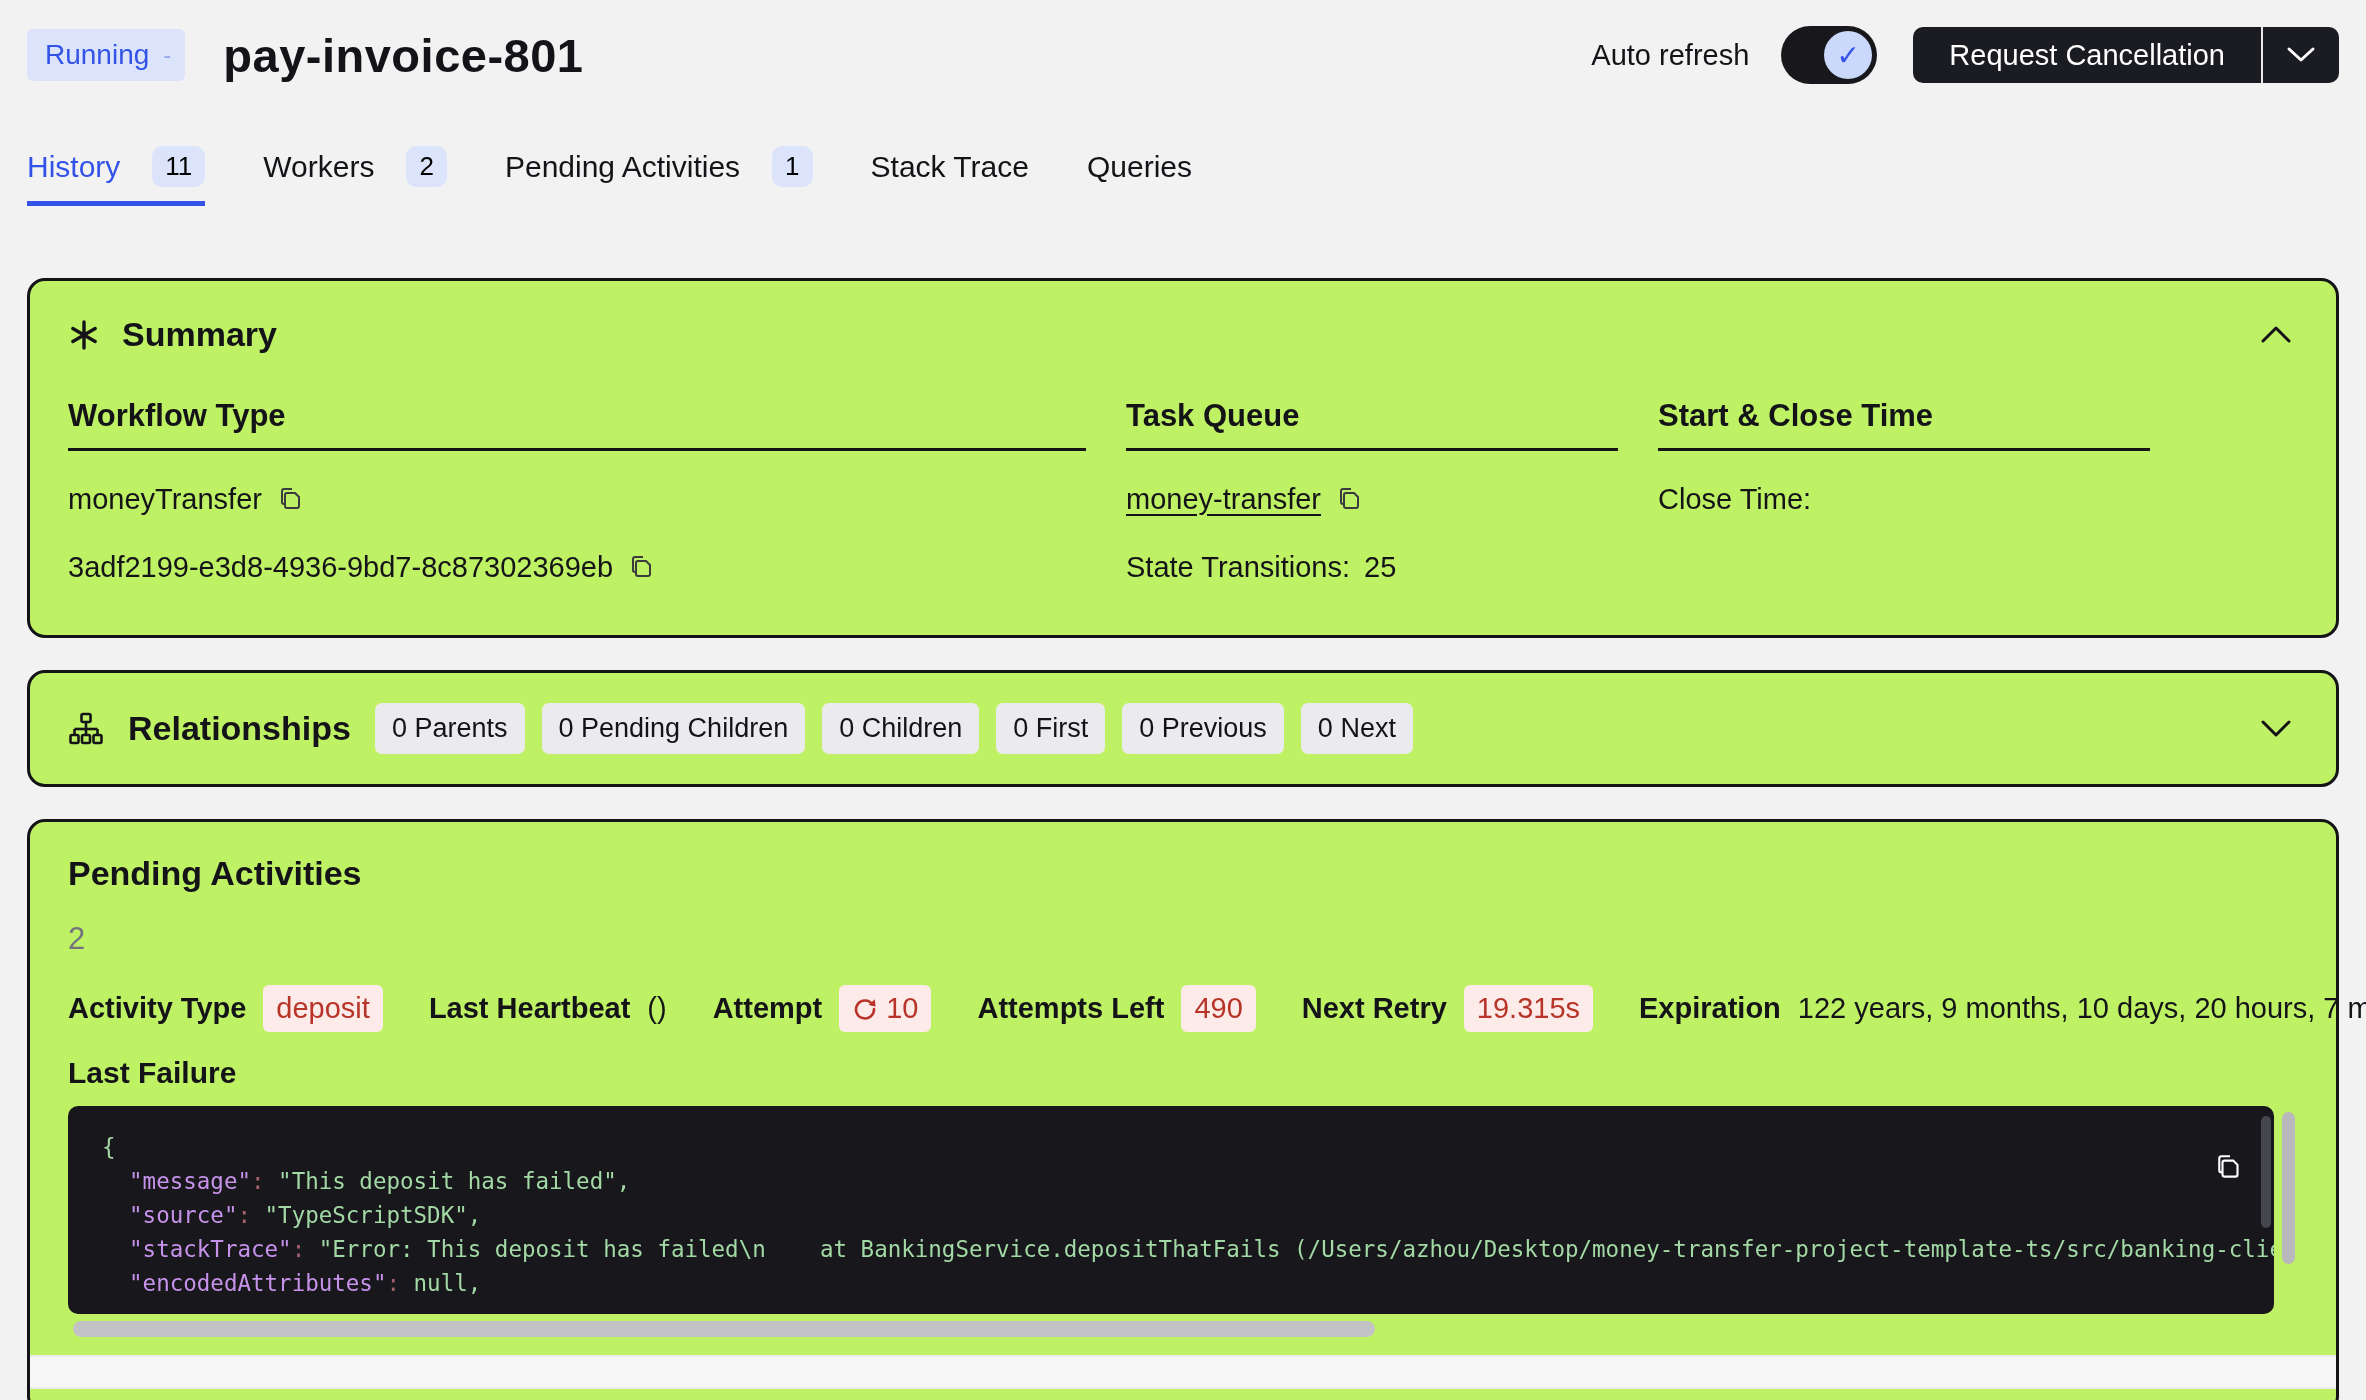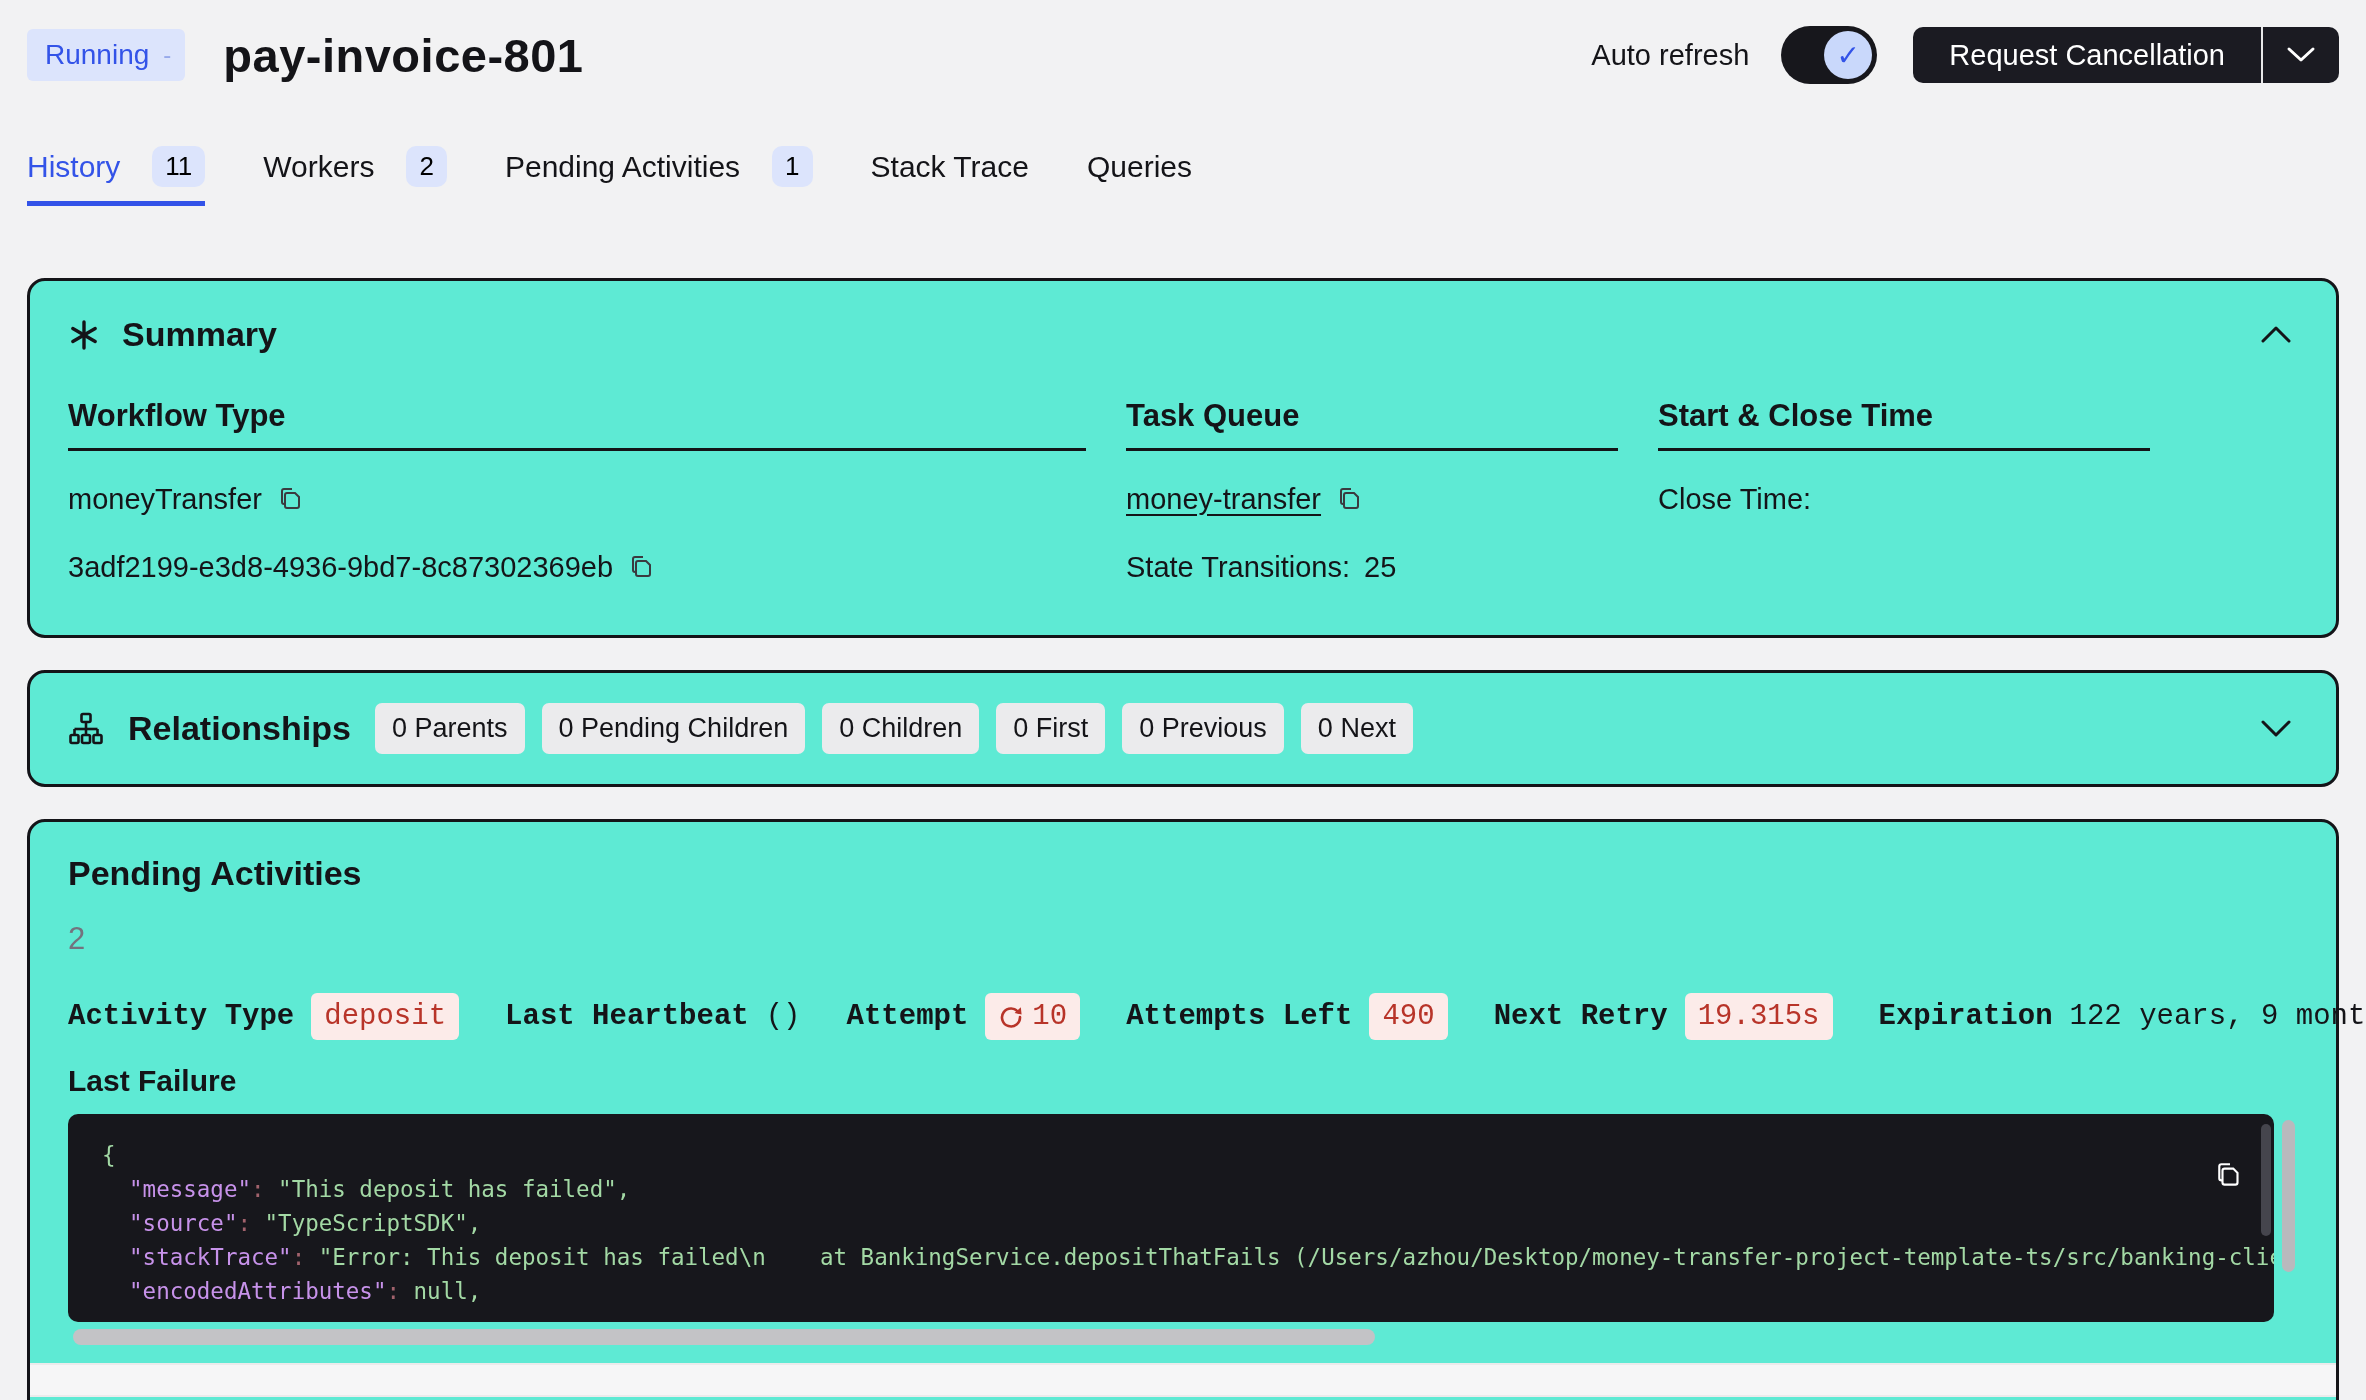--- a/index.html
+++ b/index.html
@@ -47,41 +47,41 @@
 
   
   .tabs { display: flex; gap: 58px; margin-top: 66px; padding-left: 0; }
   .tab { display: flex; align-items: center; gap: 32px; font-size: 30px;
          padding-bottom: 14px; border-bottom: 5px solid transparent; cursor: pointer; }
   .tab.active { color: #3353e8; border-bottom-color: #3353e8; }
   .tab-count { background: #dce4fc; color: #000000; font-size: 26px;
                padding: 5px 13px; border-radius: 10px; }
 
   
-  .card { background: #5eead4; border: 3px solid #141418; border-radius: 18px; margin-top: 32px; }
+  .card { background: #bef264; border: 3px solid #141418; border-radius: 18px; margin-top: 32px; }
   .card.summary { margin-top: 72px; padding: 34px 38px 48px 38px; }
   .card-head { display: flex; align-items: center; gap: 22px; }
   .card-title { font-size: 34px; font-weight: 600; }
   .head-chevron { margin-left: auto; display: flex; align-items: center; cursor: pointer; padding: 6px; }
 
   .summary-grid { display: grid; grid-template-columns: 1018px 492px 492px; column-gap: 40px; margin-top: 44px; }
   .col-heading { font-size: 31px; font-weight: 600; padding-bottom: 14px; border-bottom: 3px solid #141418; }
   .kv-row { display: flex; align-items: center; gap: 14px; margin-top: 28px; font-size: 29px; min-height: 40px; }
   .link { text-decoration: underline; text-underline-offset: 5px; color: #141418; cursor: pointer; }
   .copy-btn { background: none; border: none; cursor: pointer; display: flex; align-items: center; padding: 2px; }
 
   
   .card.relationships { padding: 30px 38px; display: flex; align-items: center; gap: 24px; }
   .rel-badges { display: flex; gap: 17px; }
   .gray-badge { background: #ebebed; color: #141418; font-size: 27px; padding: 10px 17px; border-radius: 7px; white-space: nowrap; }
 
   
   .card.pending { padding: 32px 38px 22px 38px; }
   .pending-count { color: #73737e; font-size: 31px; margin-top: 28px; }
-  .fields { display: flex; align-items: center; column-gap: 46px; margin-top: 36px; font-size: 29px; flex-wrap: nowrap; font-family: Liberation Mono, monospace; }
+  .fields { display: flex; align-items: center; column-gap: 46px; margin-top: 28px; font-size: 29px; flex-wrap: nowrap; }
   .pair { display: flex; align-items: center; gap: 17px; white-space: nowrap; }
   .pair-label { font-weight: 600; }
   .pink-badge { background: #fcebe9; color: #b83429; padding: 7px 13px; border-radius: 6px;
                 display: inline-flex; align-items: center; gap: 8px; }
   .last-failure-label { font-size: 30px; font-weight: 600; margin-top: 24px; }
 
   .code-wrap { position: relative; margin-top: 16px; margin-right: 24px; }
   .code-block {
     background: #17171c; border-radius: 10px; padding: 24px 34px 20px 34px;
     font-family: "DejaVu Sans Mono", "Liberation Mono", monospace;

